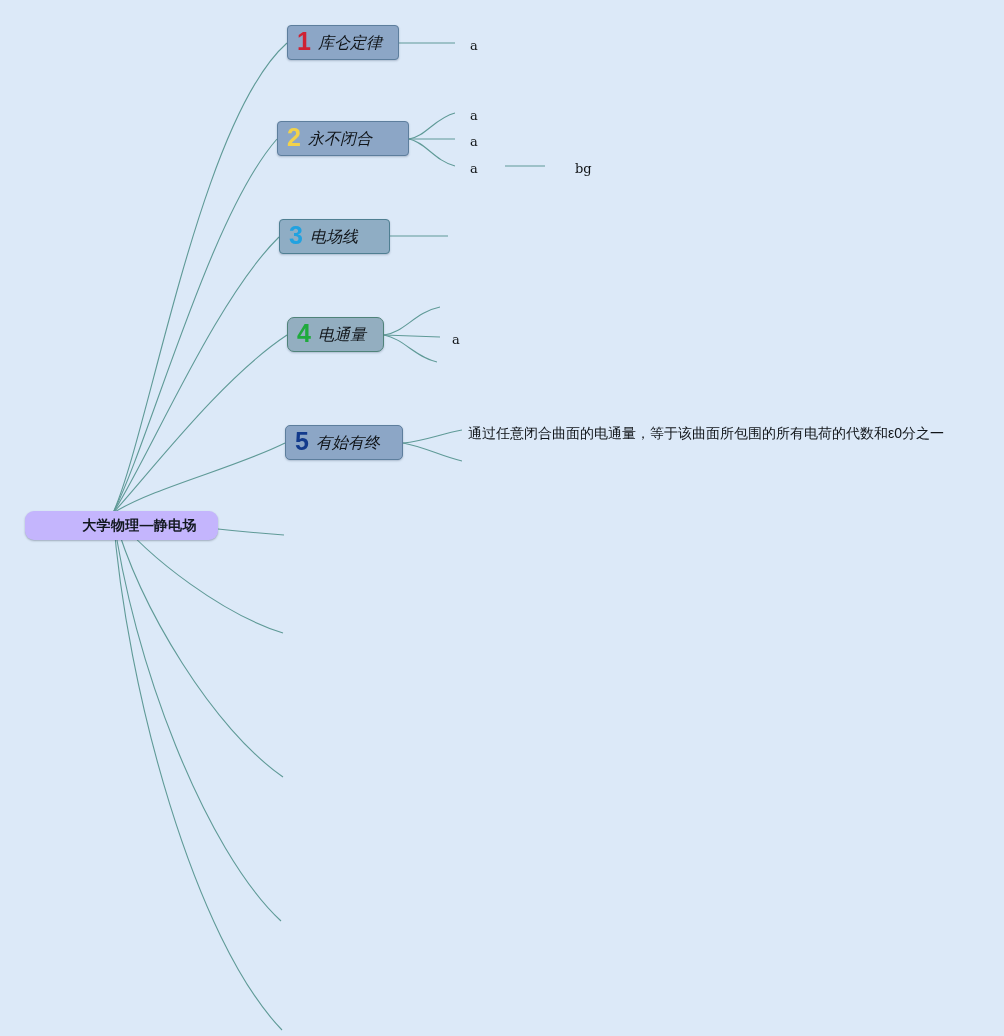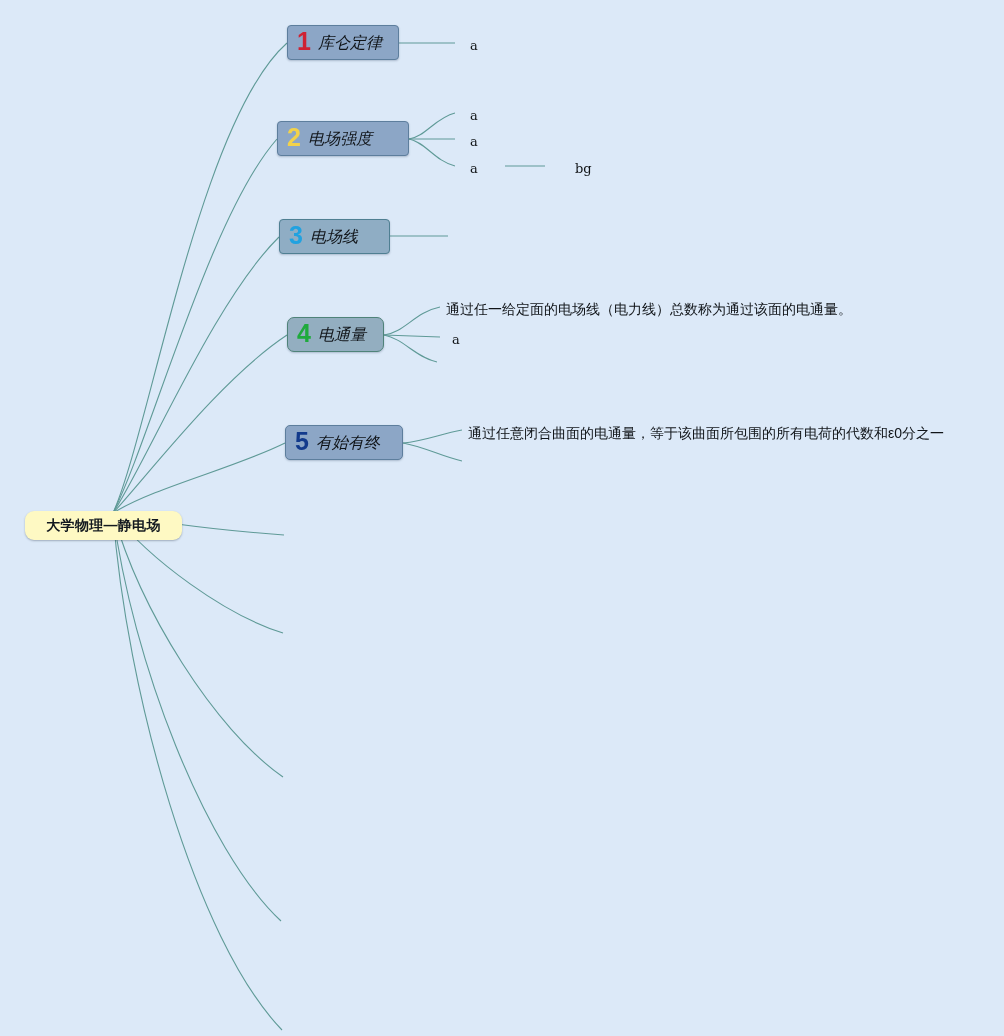--- a/index.html
+++ b/index.html
@@ -30,26 +30,27 @@
     pointer-events: none;
   }
 
   
   .root-node {
     position: absolute;
     left: 25px;
     top: 511px;
     width: 157px;
     height: 29px;
-    background: #fef9c3;
+    background: #c4b5fd;
     border-radius: 9px;
     box-shadow: 0 1px 2px rgba(40,55,75,0.35);
     display: flex;
     align-items: center;
     justify-content: center;
+    padding-left: 36px;
   }
   .root-label {
     font-family: "Liberation Sans", sans-serif;
     font-size: 14px;
     font-weight: bold;
     color: #12181f;
     letter-spacing: 0.3px;
     white-space: nowrap;
   }
 
@@ -155,37 +156,36 @@
   </div>
 
   <div class="topic-node tn-1" style="left:287px; top:25px; width:112px;">
     <span class="topic-num" style="color:#cf2233;">1</span>
     <span class="topic-text">库仑定律</span>
   </div>
   <div class="leaf" style="left:470px; top:39px;">a</div>
 
   <div class="topic-node tn-2" style="left:277px; top:121px; width:132px;">
     <span class="topic-num" style="color:#f2d24b;">2</span>
-    <span class="topic-text">电场强度</span>
+    <span class="topic-text">永不闭合</span>
   </div>
   <div class="leaf" style="left:470px; top:109px;">a</div>
   <div class="leaf" style="left:470px; top:135px;">a</div>
   <div class="leaf" style="left:470px; top:162px;">a</div>
   <div class="leaf" style="left:575px; top:162px;">bg</div>
 
   <div class="topic-node tn-3" style="left:279px; top:219px; width:111px;">
     <span class="topic-num" style="color:#21a2e0;">3</span>
     <span class="topic-text">电场线</span>
   </div>
 
   <div class="topic-node tn-4" style="left:287px; top:317px; width:97px;">
     <span class="topic-num" style="color:#1faa3c;">4</span>
     <span class="topic-text">电通量</span>
   </div>
-  <div class="leaf-cn" style="left:446px; top:302px;">通过任一给定面的电场线（电力线）总数称为通过该面的电通量。</div>
   <div class="leaf" style="left:452px; top:333px;">a</div>
 
   <div class="topic-node tn-5" style="left:285px; top:425px; width:118px;">
     <span class="topic-num" style="color:#123a8c;">5</span>
     <span class="topic-text">有始有终</span>
   </div>
   <div class="leaf-cn" style="left:468px; top:426px;">通过任意闭合曲面的电通量，等于该曲面所包围的所有电荷的代数和ε0分之一</div>
 
 </div>
 

